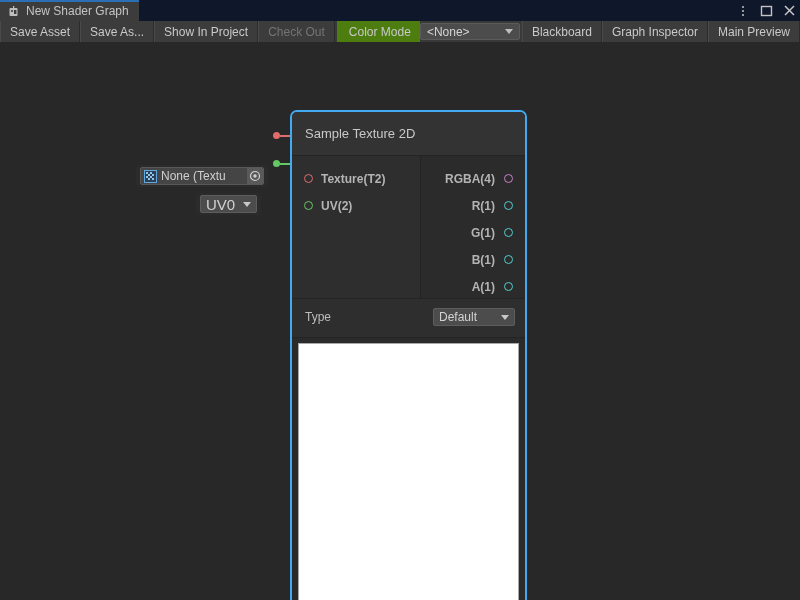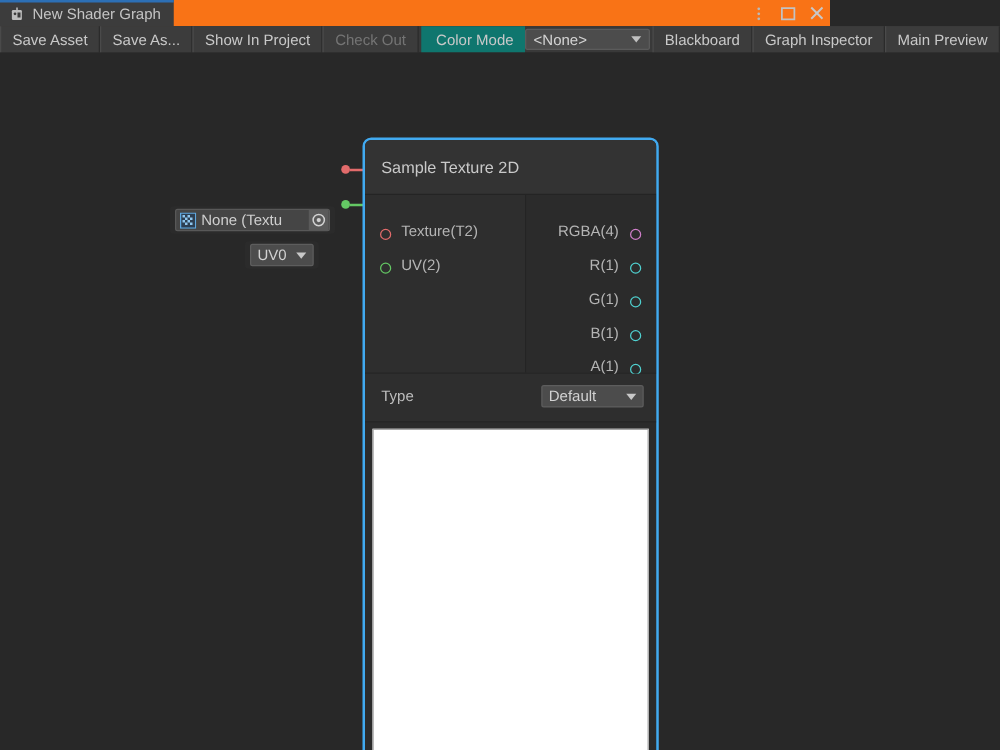--- a/index.html
+++ b/index.html
@@ -17,22 +17,22 @@
     position: relative;
     width: 800px;
     height: 600px;
     background: #282828;
   }
 
   
   .tabbar {
     position: absolute;
     left: 0; top: 0;
-    width: 664px; height: 21px;
-    background: #f97316;
+    width: 800px; height: 21px;
+    background: #0f172a;
     display: flex;
     align-items: stretch;
   }
   .tab {
     position: relative;
     height: 21px;
     padding: 0 10px 0 7px;
     display: flex;
     align-items: center;
     gap: 6px;
@@ -90,21 +90,21 @@
   }
   .tb-btn.disabled { color: #747474; }
   .tb-gap { flex: 1 1 auto; background: #393939; }
   .tb-label {
     height: 21px;
     padding: 0 9px 0 12px;
     display: flex;
     align-items: center;
     color: #c9c9c9;
     font-size: 12px;
-    background: #0f766e;
+    background: #4d7c0f;
     white-space: nowrap;
   }
   .tb-dropdown {
     height: 17px;
     align-self: center;
     min-width: 100px;
     padding: 0 6px;
     margin-right: 2px;
     display: flex;
     align-items: center;
@@ -180,21 +180,21 @@
     align-items: center;
     justify-content: space-between;
     gap: 8px;
     height: 18px;
     margin: 0 4px;
     padding: 0 5px;
     background: #4c4c4c;
     border: 1px solid #5d5d5d;
     border-radius: 2px;
     color: #d2d2d2;
-    font-size: 12px;
+    font-size: 15px;
   }
   .caret-sm {
     width: 0; height: 0;
     border-left: 4px solid transparent;
     border-right: 4px solid transparent;
     border-top: 5px solid #c8c8c8;
     flex: 0 0 auto;
   }
 
   
@@ -245,26 +245,27 @@
     border-right: 1px solid #242424;
   }
   .ports-out {
     flex: 1 1 auto;
     padding-top: 9px;
     background: #2b2b2b;
   }
   .port {
     height: 27px;
     display: flex;
-    align-items: flex-end;
+    align-items: center;
     gap: 8px;
     padding-left: 12px;
     color: #b4b4b4;
     font-size: 12px;
     white-space: nowrap;
+    font-weight: bold;
   }
   .port.out {
     justify-content: flex-end;
     padding-left: 0;
     padding-right: 12px;
     gap: 9px;
   }
   .port-dot {
     width: 9px; height: 9px;
     flex: 0 0 auto;

